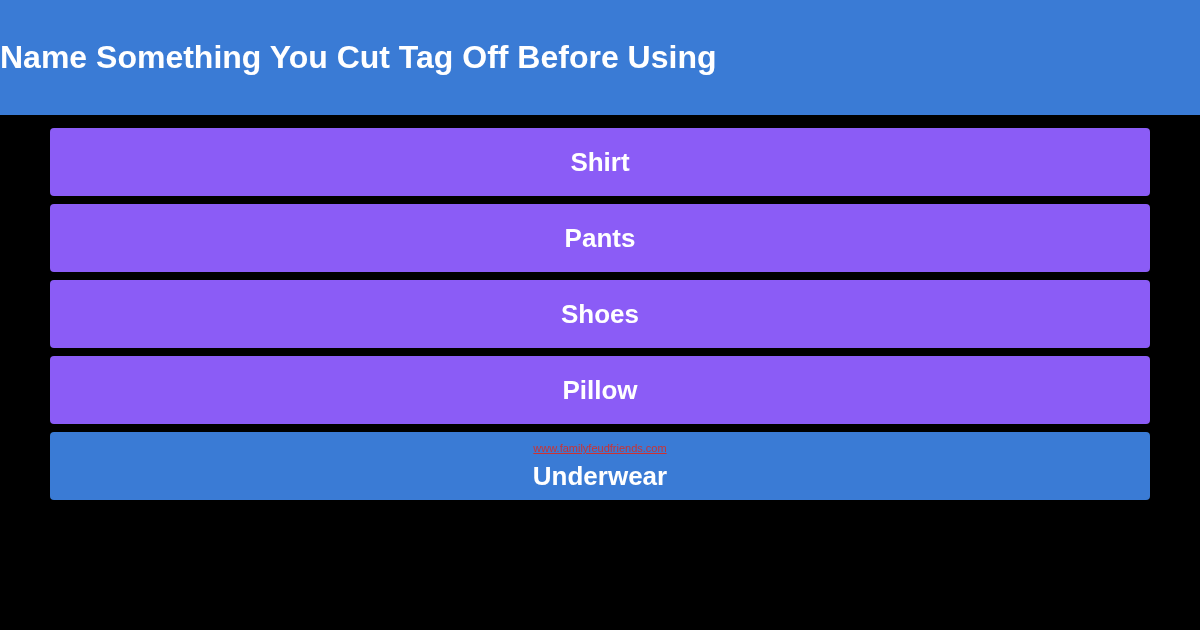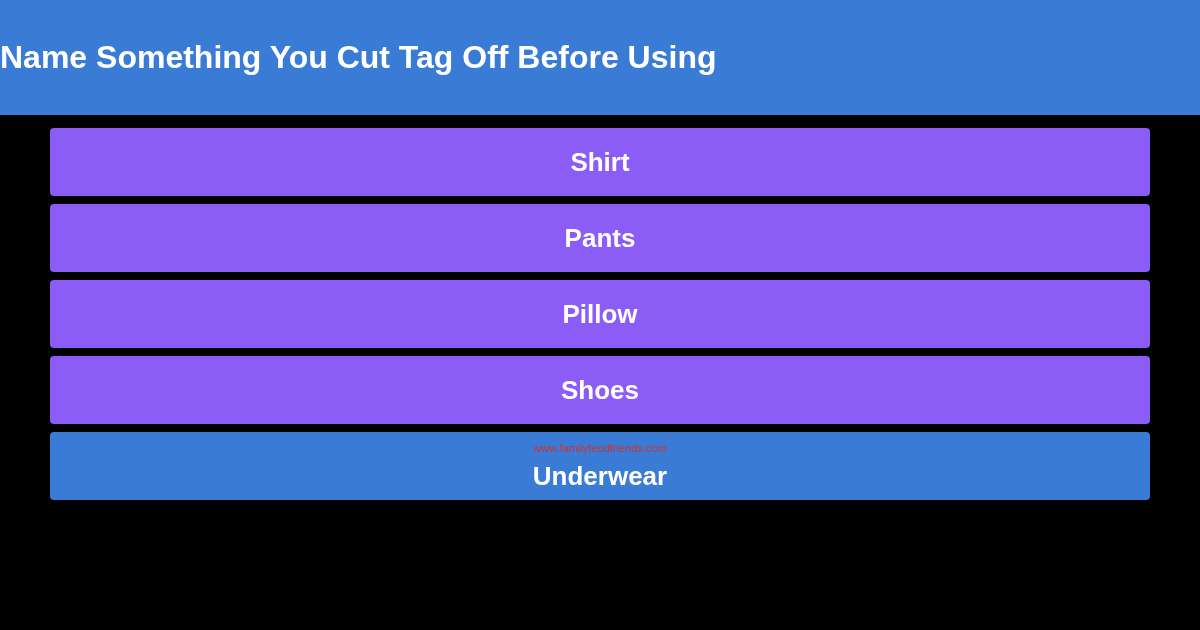--- a/index.html
+++ b/index.html
@@ -79,24 +79,24 @@
 </div>
 
 <div class="answers-container">
   <div class="answer-row">
     <span class="answer-text">Shirt</span>
   </div>
   <div class="answer-row">
     <span class="answer-text">Pants</span>
   </div>
   <div class="answer-row">
-    <span class="answer-text">Pillow</span>
+    <span class="answer-text">Shoes</span>
   </div>
   <div class="answer-row">
-    <span class="answer-text">Shoes</span>
+    <span class="answer-text">Pillow</span>
   </div>
   <div style="position:relative;">
     <div class="answer-row-last">
       <span class="answer-text">Underwear</span>
     </div>
-    <div style="position:absolute; top: 10px; left: 50%; transform: translateX(-50%); color: #cc3333; font-size: 11px; white-space: nowrap; z-index: 10;">www.familyfeudfriends.com</div>
+    <div style="position:absolute; top: 10px; left: 50%; transform: translateX(-50%); color: #cc3333; font-size: 11px; white-space: nowrap; z-index: 10; text-decoration: underline;">www.familyfeudfriends.com</div>
   </div>
 </div>
 
 </body></html>

